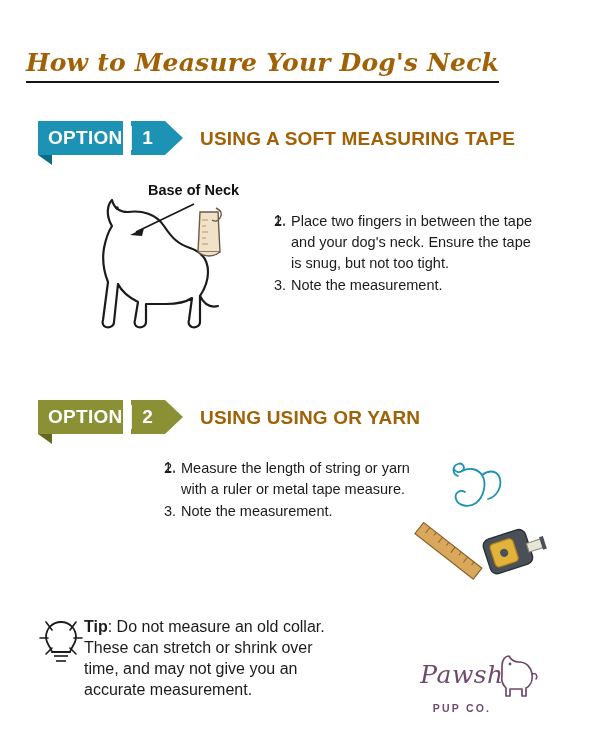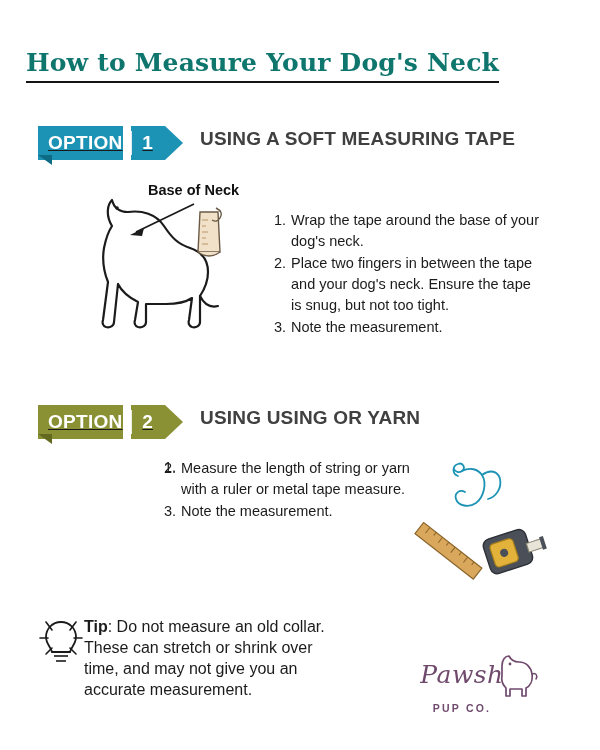--- a/index.html
+++ b/index.html
@@ -17,37 +17,37 @@
   }
 
   
   .title {
     position: absolute;
     top: 48px;
     left: 0;
     width: 525px;
     text-align: center;
     font-family: "DejaVu Serif", serif;
+    font-style: italic;
     font-size: 25px;
     font-weight: 700;
     letter-spacing: 0.2px;
-    color: #0f766e;
+    color: #a16207;
   }
   .title span {
     border-bottom: 2px solid #141414;
     padding-bottom: 4px;
   }
 
   
   .banner {
     position: absolute;
     display: flex;
-    align-items: center;
+    align-items: flex-start;
     height: 44px;
-    text-decoration: underline;
   }
   .banner .body {
     display: flex;
     align-items: center;
     height: 34px;
     padding: 0 0 0 10px;
     color: #ffffff;
     font-weight: 700;
     font-size: 19px;
     letter-spacing: 0.3px;
@@ -99,21 +99,21 @@
   #banner-2 { top: 400px; left: 38px; }
   #banner-2 .body { background: #8a9134; }
   #banner-2 .num  { background: #8a9134; }
   #banner-2 .tail { border-left: 18px solid #8a9134; }
   #banner-2 .fold { border-top-color: #636a20; }
 
   .section-heading {
     position: absolute;
     font-size: 19px;
     font-weight: 700;
-    color: #404040;
+    color: #a16207;
     letter-spacing: 0.2px;
     white-space: nowrap;
   }
   #heading-1 { top: 128px; left: 200px; }
   #heading-2 { top: 407px; left: 200px; }
 
   
   ol.steps {
     position: absolute;
     margin: 0;
@@ -236,21 +236,20 @@
         <path d="M16 32 L20 32"></path>
       <path d="M16 38 L22 38"></path>
     </g>
     <path d="M30 2 q8 4 4 10 q-3 5 -8 2" fill="none" stroke="#6b5a45" stroke-width="1.4"></path>
   </svg>
 </div>
 
 <ol class="steps" id="steps-1">
   <li>
     <span class="n">1.</span>
-    <span>Wrap the tape around the base of your dog's neck.</span>
   </li>
   <li>
     <span class="n">2.</span>
     <span>Place two fingers in between the tape and your dog's neck. Ensure the tape is snug, but not too tight.</span>
   </li>
   <li>
     <span class="n">3.</span>
     <span>Note the measurement.</span>
   </li>
 </ol>

